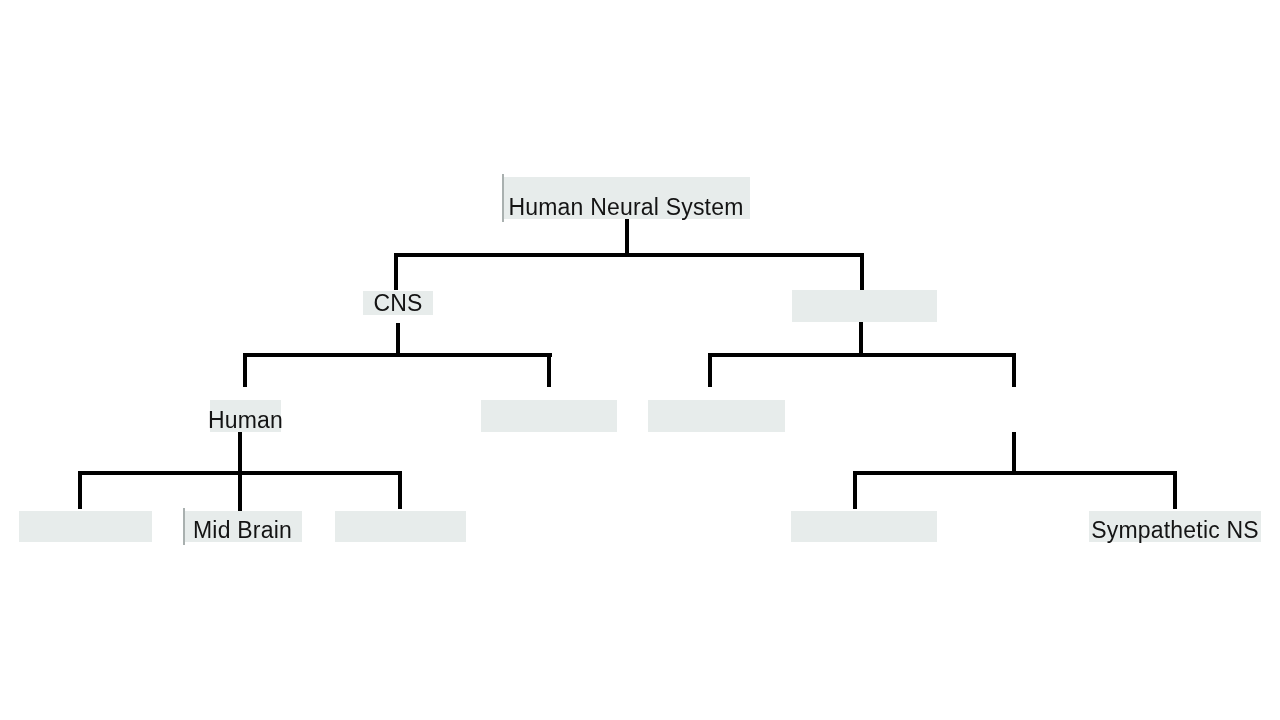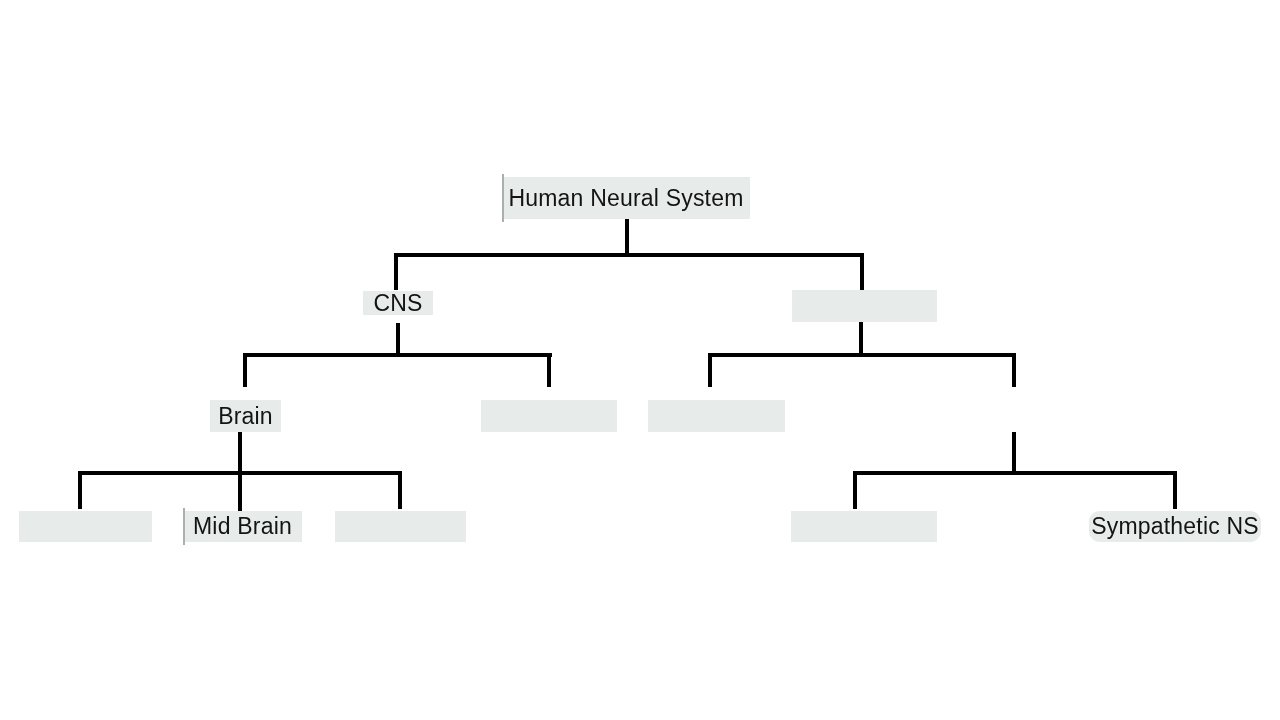--- a/index.html
+++ b/index.html
@@ -11,21 +11,21 @@
     font-family: "Liberation Sans", sans-serif;
   }
   #canvas {
     position: relative;
     width: 1280px;
     height: 720px;
   }
   .node {
     position: absolute;
     display: flex;
-    align-items: center;
+    align-items: flex-end;
     justify-content: center;
     box-sizing: border-box;
     z-index: 2;
   }
   .node .label {
     font-size: 23px;
     line-height: 1;
     white-space: nowrap;
     letter-spacing: 0.2px;
   }
@@ -70,37 +70,37 @@
       <div class="caret" style="background: rgb(169, 176, 175);"></div>
       <span class="label" style="color: rgb(20, 20, 20);">Human Neural System</span>
     </div>
     <div class="node" style="left: 363px; top: 291px; width: 70px; height: 24px; background: rgb(231, 236, 235);">
       <span class="label" style="color: rgb(20, 20, 20);">CNS</span>
     </div>
     <div class="node" style="left: 792px; top: 290px; width: 145px; height: 32px; background: rgb(231, 236, 235);">
       <span class="label" style="color: rgb(20, 20, 20);"></span>
     </div>
     <div class="node" style="left: 210px; top: 400px; width: 71px; height: 32px; background: rgb(231, 236, 235);">
-      <span class="label" style="color: rgb(20, 20, 20);">Brain</span>
+      <span class="label" style="color: rgb(20, 20, 20);">Human</span>
     </div>
     <div class="node" style="left: 481px; top: 400px; width: 136px; height: 32px; background: rgb(231, 236, 235);">
       <span class="label" style="color: rgb(20, 20, 20);"></span>
     </div>
     <div class="node" style="left: 648px; top: 400px; width: 137px; height: 32px; background: rgb(231, 236, 235);">
       <span class="label" style="color: rgb(20, 20, 20);"></span>
     </div>
     <div class="node" style="left: 19px; top: 511px; width: 133px; height: 31px; background: rgb(231, 236, 235);">
       <span class="label" style="color: rgb(20, 20, 20);"></span>
     </div>
     <div class="node" style="left: 183px; top: 511px; width: 119px; height: 31px; background: rgb(231, 236, 235);">
       <div class="caret" style="background: rgb(169, 176, 175);"></div>
       <span class="label" style="color: rgb(20, 20, 20);">Mid Brain</span>
     </div>
     <div class="node" style="left: 335px; top: 511px; width: 131px; height: 31px; background: rgb(231, 236, 235);">
       <span class="label" style="color: rgb(20, 20, 20);"></span>
     </div>
     <div class="node" style="left: 791px; top: 511px; width: 146px; height: 31px; background: rgb(231, 236, 235);">
       <span class="label" style="color: rgb(20, 20, 20);"></span>
     </div>
-    <div class="node" style="left: 1089px; top: 511px; width: 172px; height: 31px; background: rgb(231, 236, 235); border-radius: 11px;">
+    <div class="node" style="left: 1089px; top: 511px; width: 172px; height: 31px; background: rgb(231, 236, 235);">
       <span class="label" style="color: rgb(20, 20, 20);">Sympathetic NS</span>
     </div>
   </div>
 
 </body></html>

